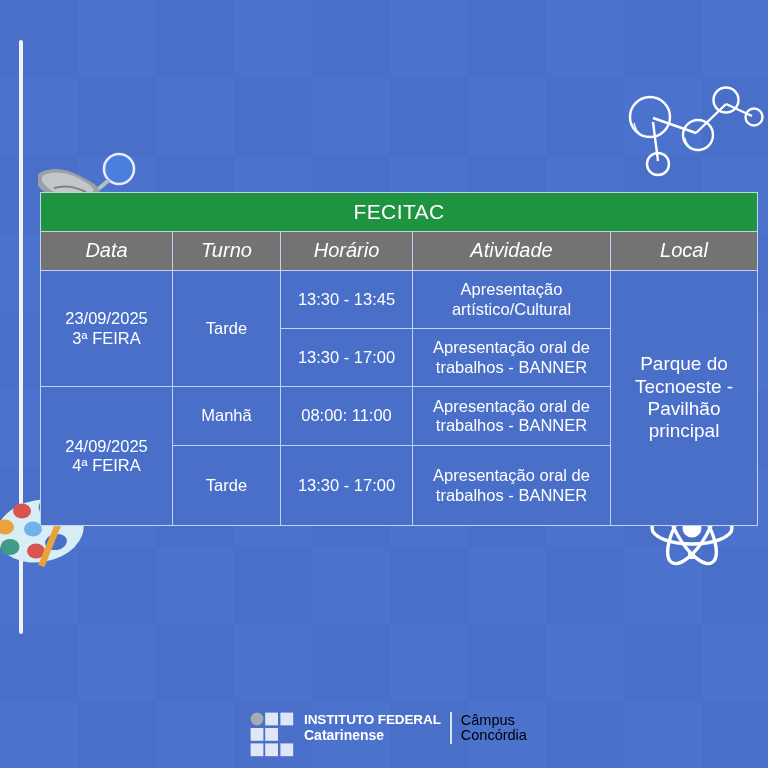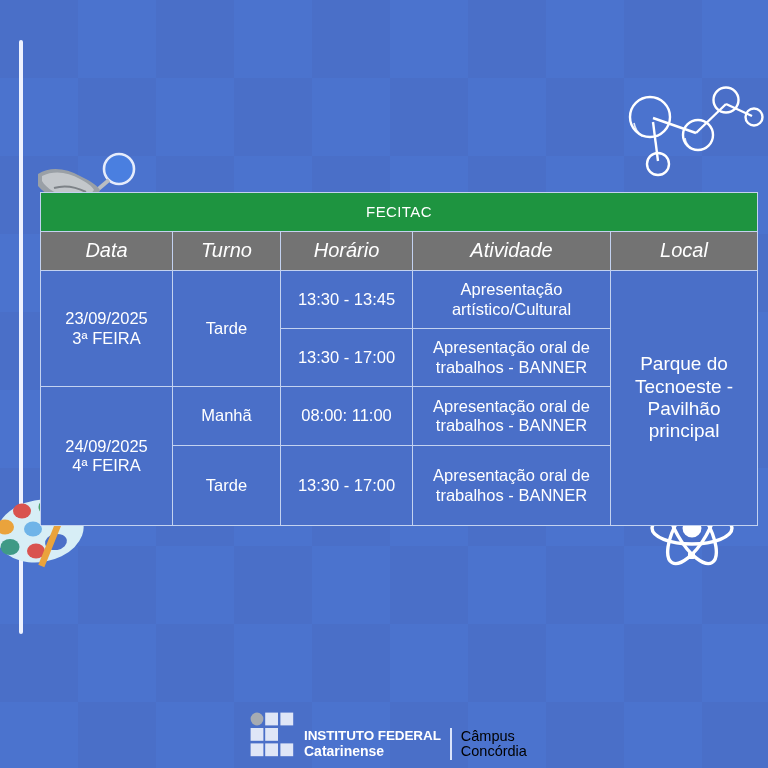--- a/index.html
+++ b/index.html
@@ -96,21 +96,21 @@
     color: #ffffff;
     text-align: center;
     vertical-align: middle;
     font-weight: normal;
     padding: 4px 6px;
     line-height: 1.18;
   }
 
   .title-cell {
     background: #1e9440;
-    font-size: 15px;
+    font-size: 21px;
     font-weight: bold;
     letter-spacing: .4px;
     height: 30px;
     border-color: #c3d2f0;
   }
   .col-head {
     background: #737373;
     font-size: 20px;
     height: 30px;
     font-style: italic;
@@ -128,21 +128,21 @@
   .c-hora  { width: 132px; }
   .c-ativ  { width: 198px; }
   .c-local { width: 147px; }
 
   
   #footer-logo {
     position: absolute;
     left: 250px;
     top: 712px;
     display: flex;
-    align-items: flex-end;
+    align-items: flex-start;
     gap: 10px;
   }
   #logo-mark { width: 44px; height: 48px; display: block; }
   .logo-text-block {
     display: flex;
     align-items: center;
     gap: 9px;
   }
   .ifc-words {
     color: #ffffff;

